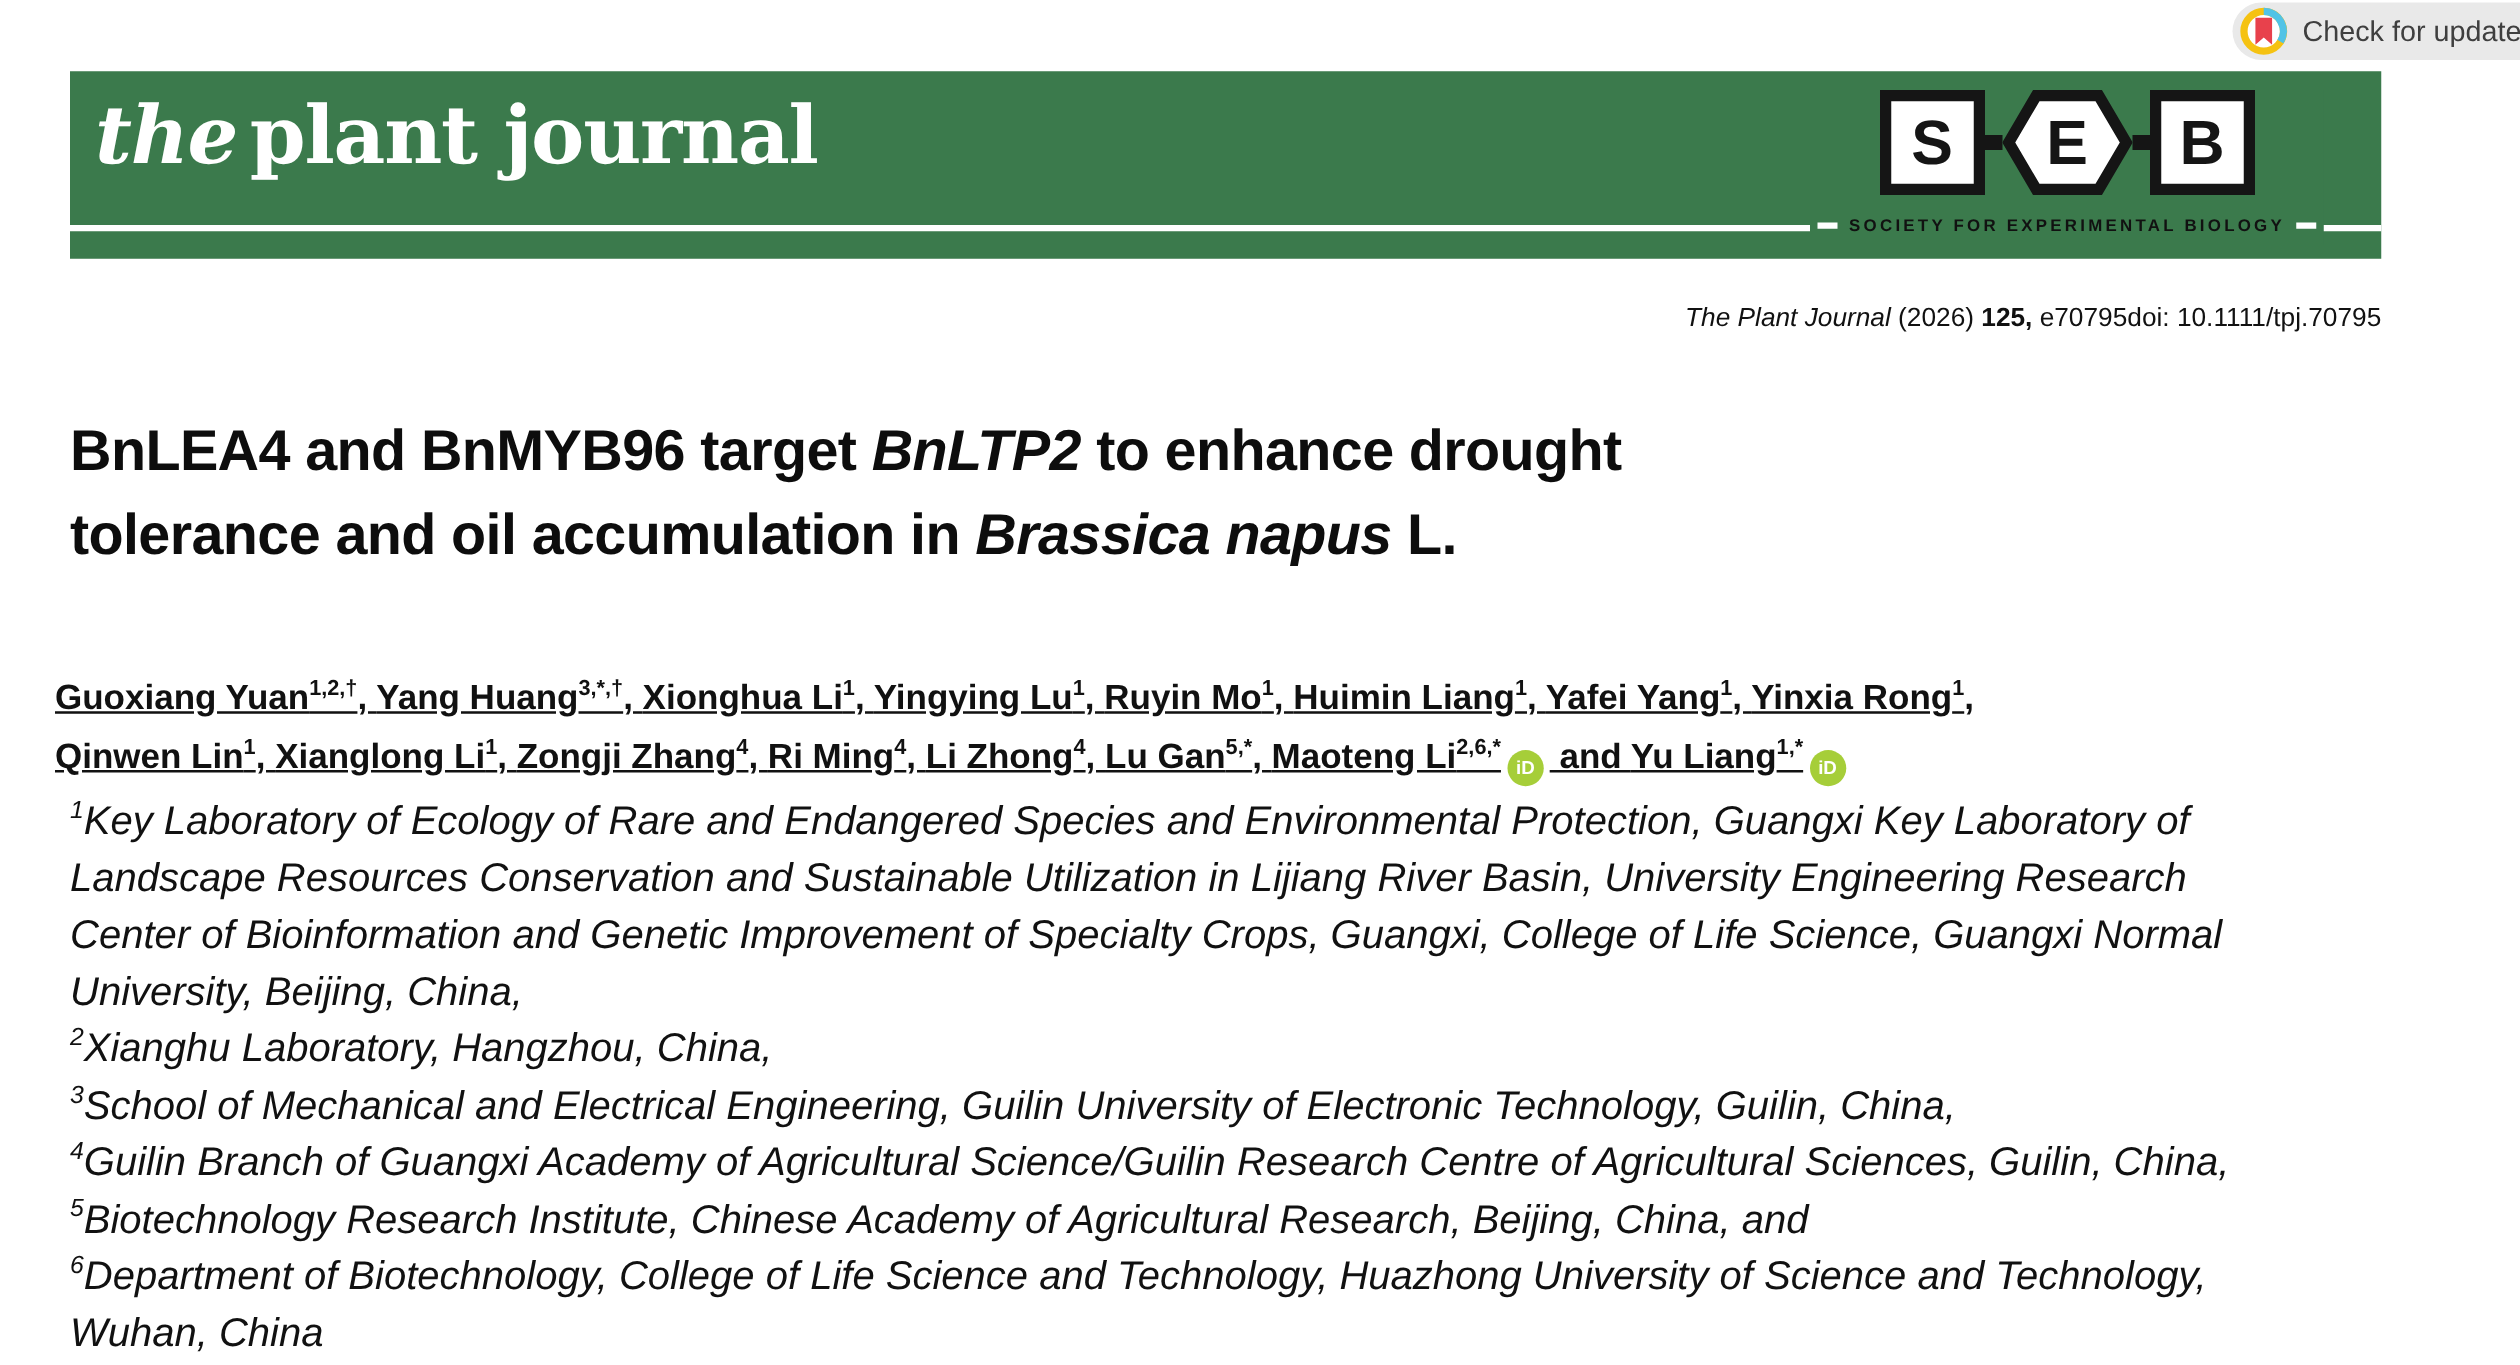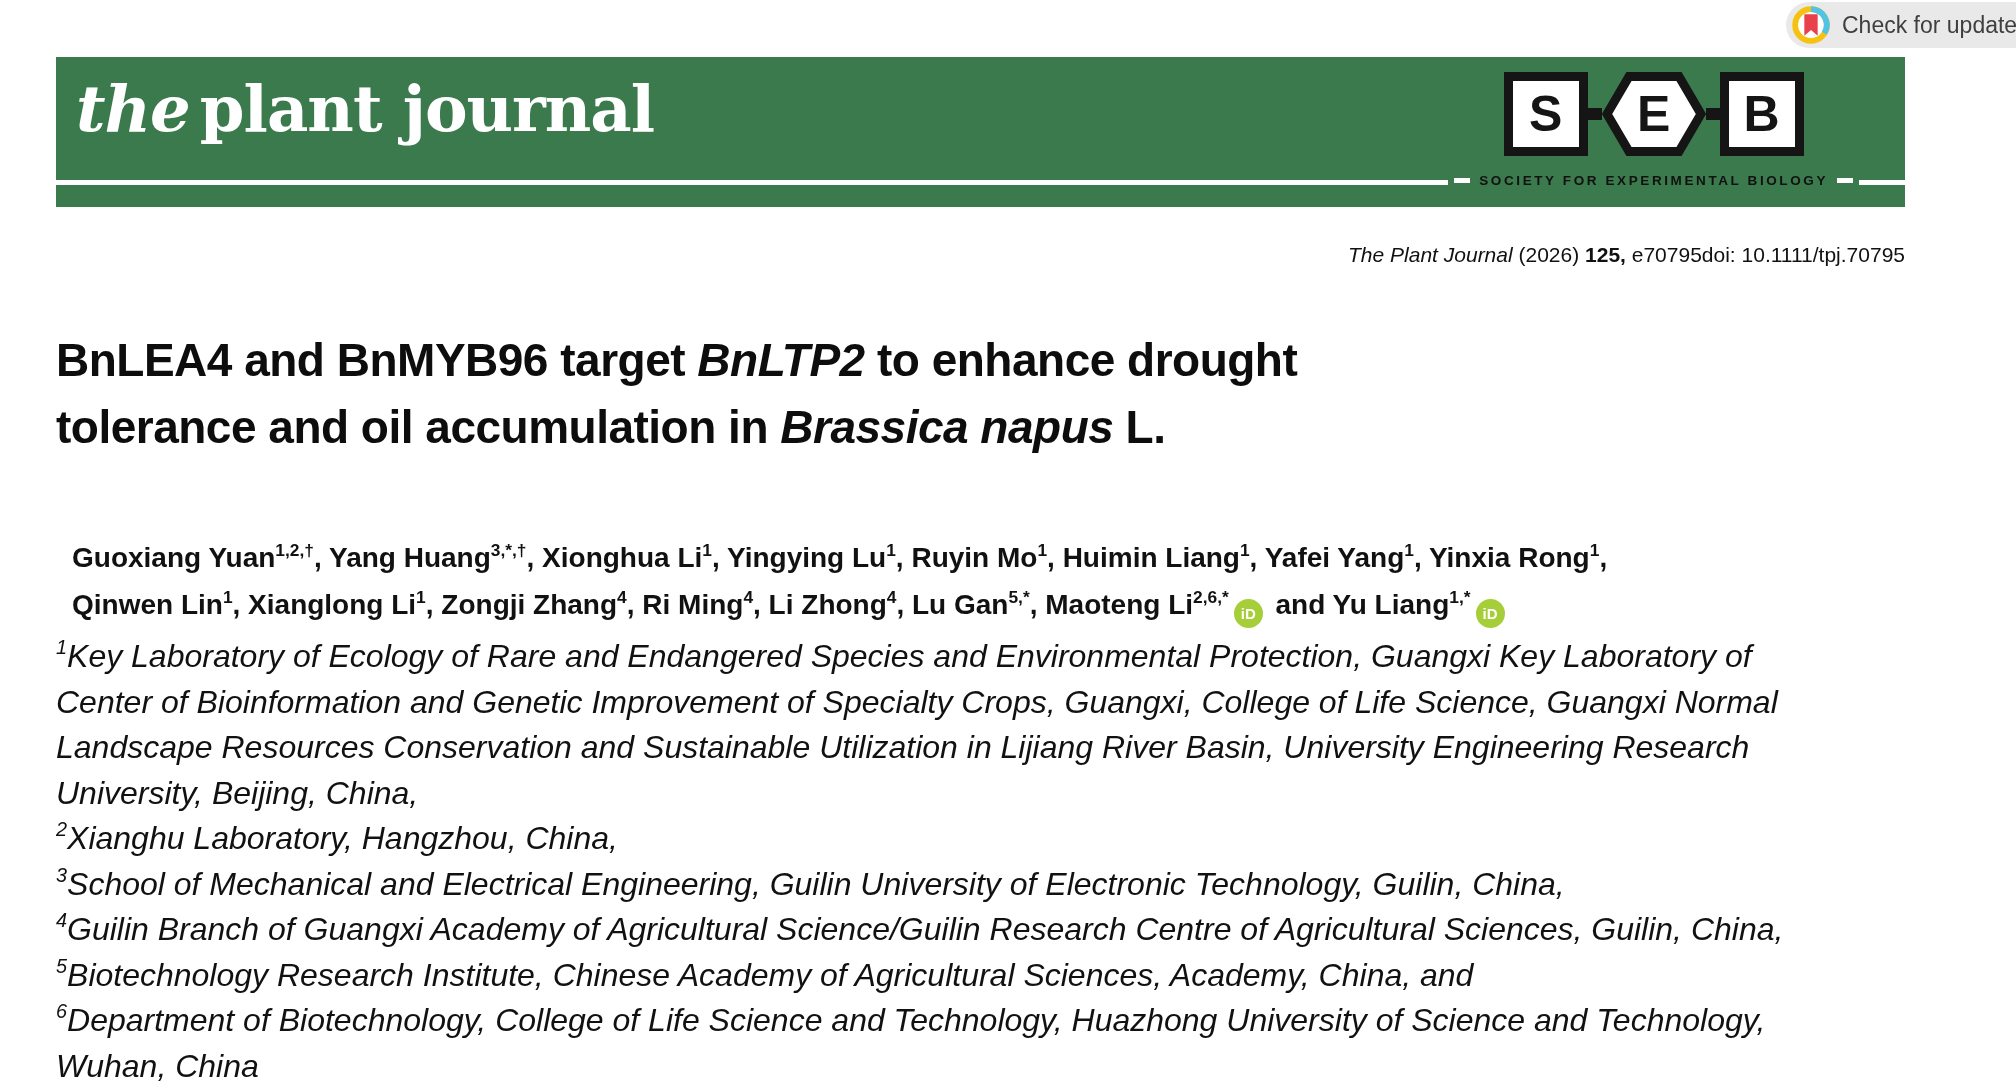--- a/index.html
+++ b/index.html
@@ -71,23 +71,24 @@
 
   
   .article-title {
     position:absolute; top:327px; left:56px; width:1880px;
     font-size:46px; line-height:67px; font-weight:bold; color:#0d0d0d;
     letter-spacing:-0.5px;
   }
 
   
   .authors {
-    position:absolute; top:534px; left:72px; width:1900px;
+    position:absolute; top:534px; left:44px; width:1900px;
     font-size:28px; line-height:47px; font-weight:bold; color:#111;
     white-space:nowrap;
+    text-decoration:underline;
   }
   .orcid {
     display:inline-flex; align-items:center; justify-content:center;
     width:29px; height:29px; border-radius:50%;
     background:var(--orcid-green,#a6ce39); color:#ffffff;
     font-size:15px; font-weight:bold; font-style:normal;
     margin:0 5px; vertical-align:-5px; cursor:pointer;
   }
 
   
@@ -146,33 +147,33 @@
 </h1>
 
 <div class="authors">
   <div><span>Guoxiang Yuan</span><sup>1,2,†</sup><span>, </span><span>Yang Huang</span><sup>3,*,†</sup><span>, </span><span>Xionghua Li</span><sup>1</sup><span>, </span><span>Yingying Lu</span><sup>1</sup><span>, </span><span>Ruyin Mo</span><sup>1</sup><span>, </span><span>Huimin Liang</span><sup>1</sup><span>, </span><span>Yafei Yang</span><sup>1</sup><span>, </span><span>Yinxia Rong</span><sup>1</sup><span>,</span></div>
   <div><span>Qinwen Lin</span><sup>1</sup><span>, </span><span>Xianglong Li</span><sup>1</sup><span>, </span><span>Zongji Zhang</span><sup>4</sup><span>, </span><span>Ri Ming</span><sup>4</sup><span>, </span><span>Li Zhong</span><sup>4</sup><span>, </span><span>Lu Gan</span><sup>5,*</sup><span>, </span><span>Maoteng Li</span><sup>2,6,*</sup><span class="orcid">iD</span><span> and </span><span>Yu Liang</span><sup>1,*</sup><span class="orcid">iD</span></div>
 </div>
 
 <div class="affiliations">
   <div class="aff">
     <div><sup>1</sup><span>Key Laboratory of Ecology of Rare and Endangered Species and Environmental Protection, Guangxi Key Laboratory of</span></div>
+    <div>Landscape Resources Conservation and Sustainable Utilization in Lijiang River Basin, University Engineering Research</div>
     <div>Center of Bioinformation and Genetic Improvement of Specialty Crops, Guangxi, College of Life Science, Guangxi Normal</div>
-    <div>Landscape Resources Conservation and Sustainable Utilization in Lijiang River Basin, University Engineering Research</div>
     <div>University, Beijing, China,</div>
   </div>
   <div class="aff">
     <div><sup>2</sup><span>Xianghu Laboratory, Hangzhou, China,</span></div>
   </div>
   <div class="aff">
     <div><sup>3</sup><span>School of Mechanical and Electrical Engineering, Guilin University of Electronic Technology, Guilin, China,</span></div>
   </div>
   <div class="aff">
     <div><sup>4</sup><span>Guilin Branch of Guangxi Academy of Agricultural Science/Guilin Research Centre of Agricultural Sciences, Guilin, China,</span></div>
   </div>
   <div class="aff">
-    <div><sup>5</sup><span>Biotechnology Research Institute, Chinese Academy of Agricultural Sciences, Academy, China, and</span></div>
+    <div><sup>5</sup><span>Biotechnology Research Institute, Chinese Academy of Agricultural Research, Beijing, China, and</span></div>
   </div>
   <div class="aff">
     <div><sup>6</sup><span>Department of Biotechnology, College of Life Science and Technology, Huazhong University of Science and Technology,</span></div>
     <div>Wuhan, China</div>
   </div>
 </div>
 
 </body></html>

